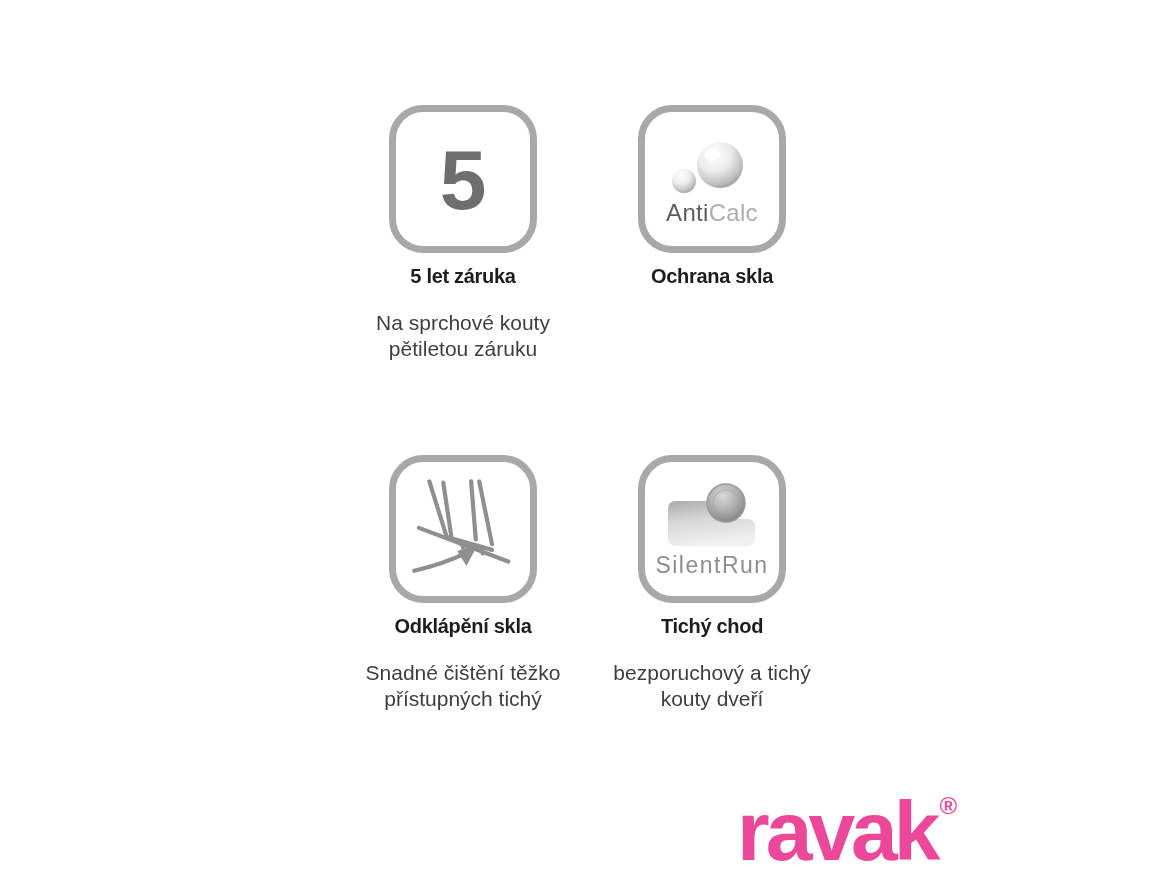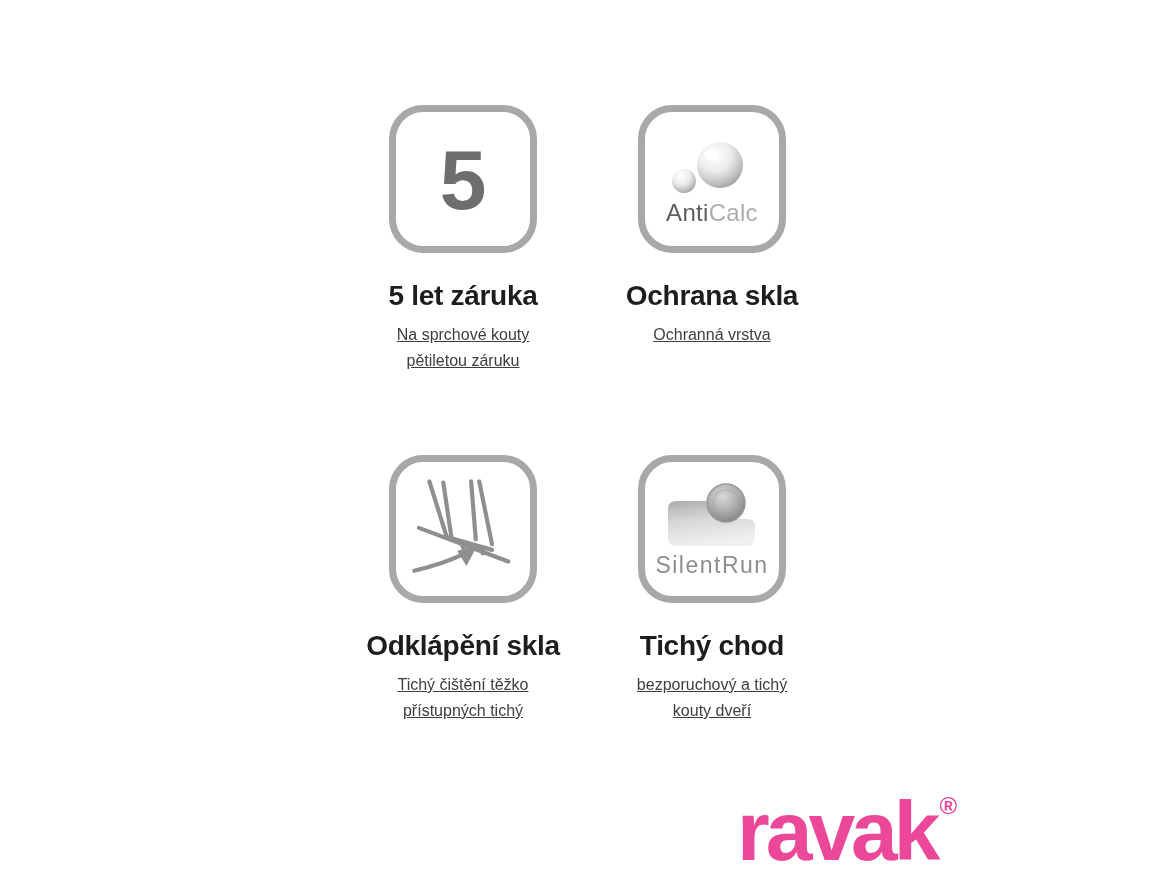--- a/index.html
+++ b/index.html
@@ -22,24 +22,24 @@
   }
   .digit {
     font-size:84px; font-weight:bold; color:#6e6e6e; line-height:1; margin-top:2px;
   }
   .badge-label { font-size:24px; font-weight:500; letter-spacing:0.3px; line-height:1; margin-top:2px; }
   .label-dark  { color:#5d5d5d; }
   .label-light { color:#adadad; }
   .silent-label { color:#8d8d8d; font-size:23px; font-weight:500; letter-spacing:1.5px; line-height:1; margin-top:2px; }
 
   .title {
-    margin-top:28px; font-size:28px; font-weight:bold;
+    margin-top:8px; font-size:20px; font-weight:bold;
     color:#1d1d1d; letter-spacing:-0.3px; line-height:30px;
   }
-  .sub { margin-top:11px; font-size:16px; line-height:26px; color:#3e3e3e;text-decoration:underline; }
+  .sub { margin-top:19px; font-size:21px; line-height:26px; color:#3e3e3e; }
   .sub div { white-space:nowrap; }
 
   .logo {
     position:absolute; left:737px; top:789px;
     font-weight:bold; white-space:nowrap; line-height:1;
   }
   .logo-text { font-size:84px; letter-spacing:-4px; }
   .logo-reg  { font-size:24px; vertical-align:top; position:relative; top:5px; left:3px; }
 
   .icon-wrap { display:flex; flex-direction:column; align-items:center;justify-content:space-between; }
@@ -79,21 +79,20 @@
             <circle cx="27" cy="48" r="12" fill="url(#bub)"></circle>
           </svg>
         </span>
         <div class="badge-label">
           <span class="label-dark">Anti</span><span class="label-light">Calc</span>
         </div>
       </div>
     </div>
     <div class="title">Ochrana skla</div>
     <div class="sub">
-      <div>Ochranná vrstva</div>
     </div>
   </div>
 
   <div class="cell cell-2">
     <div class="badge">
       <span>
         <svg width="116" height="116" viewBox="0 0 100 100">
           <g stroke="#8f8f8f" stroke-width="3.6" fill="none" stroke-linecap="round">
             <line x1="21" y1="9" x2="36" y2="57"></line>
             <line x1="33" y1="10" x2="40" y2="57"></line>
@@ -104,21 +103,21 @@
             <line x1="49" y1="61" x2="50" y2="66"></line>
             <line x1="66" y1="66" x2="67" y2="71"></line>
             <path d="M 8,86 Q 34,80 54,70"></path>
           </g>
           <polygon points="63,63 45,69 53,82" fill="#8f8f8f"></polygon>
         </svg>
       </span>
     </div>
     <div class="title">Odklápění skla</div>
     <div class="sub">
-      <div>Tichý čištění těžko</div>
+      <div>Snadné čištění těžko</div>
       <div>přístupných tichý</div>
     </div>
   </div>
 
   <div class="cell cell-3">
     <div class="badge">
       <div class="icon-wrap">
         <span>
           <svg width="100" height="70" viewBox="0 0 100 70">
             <defs>

